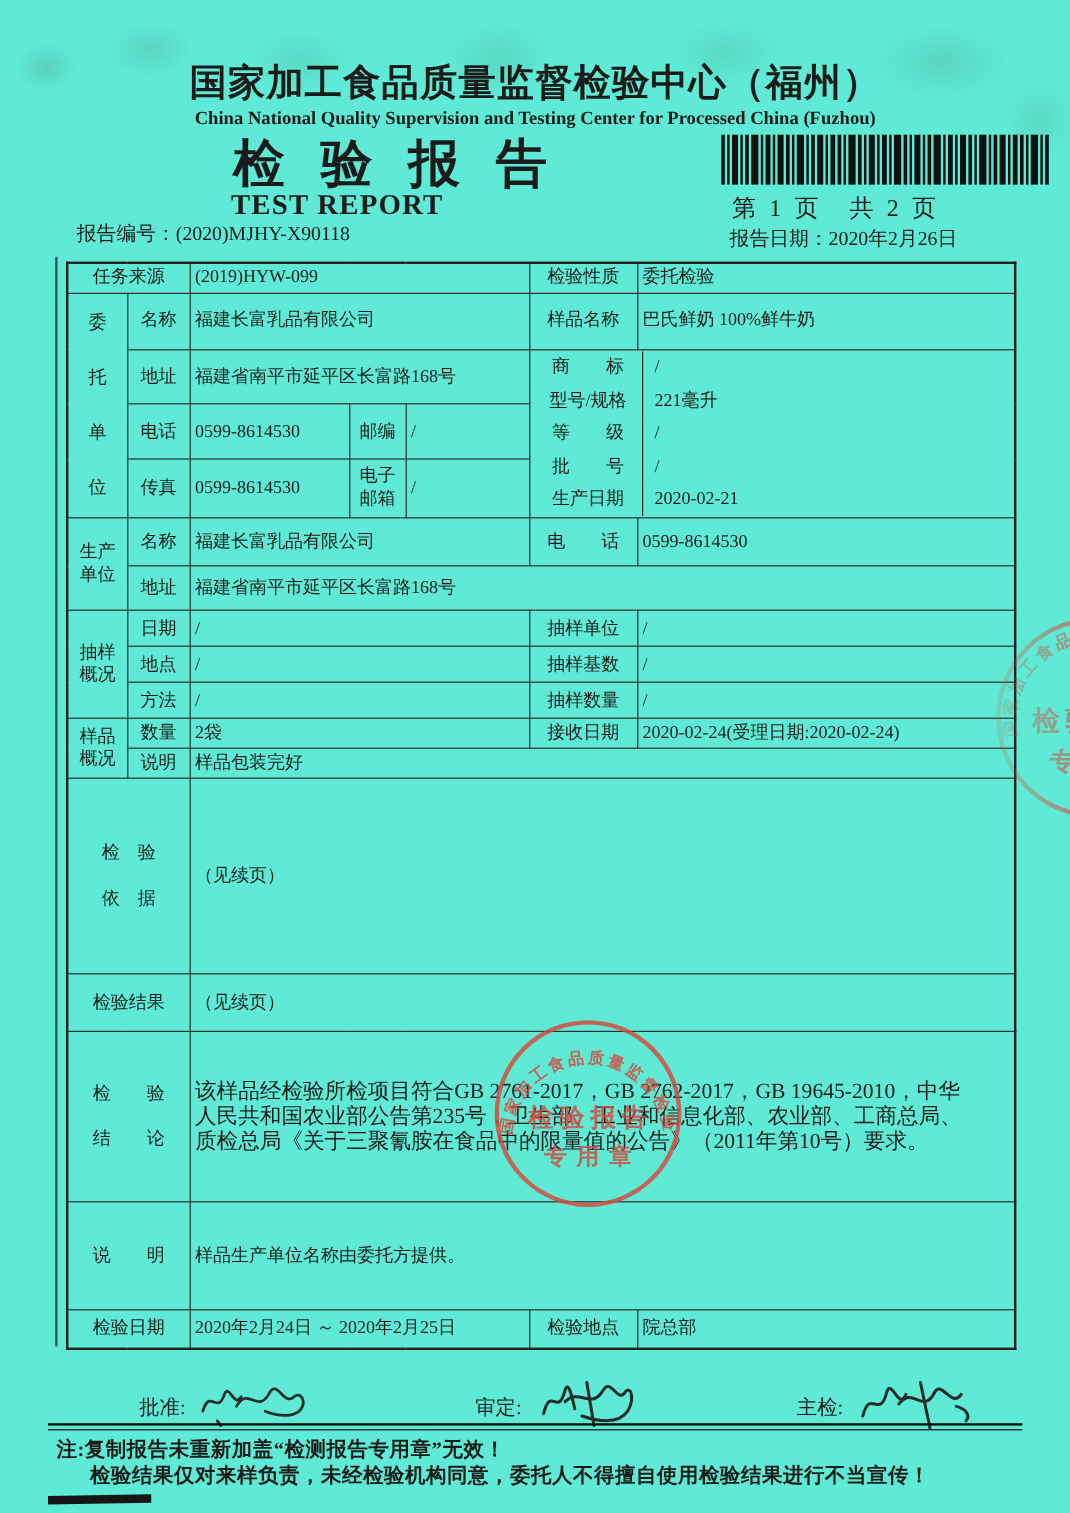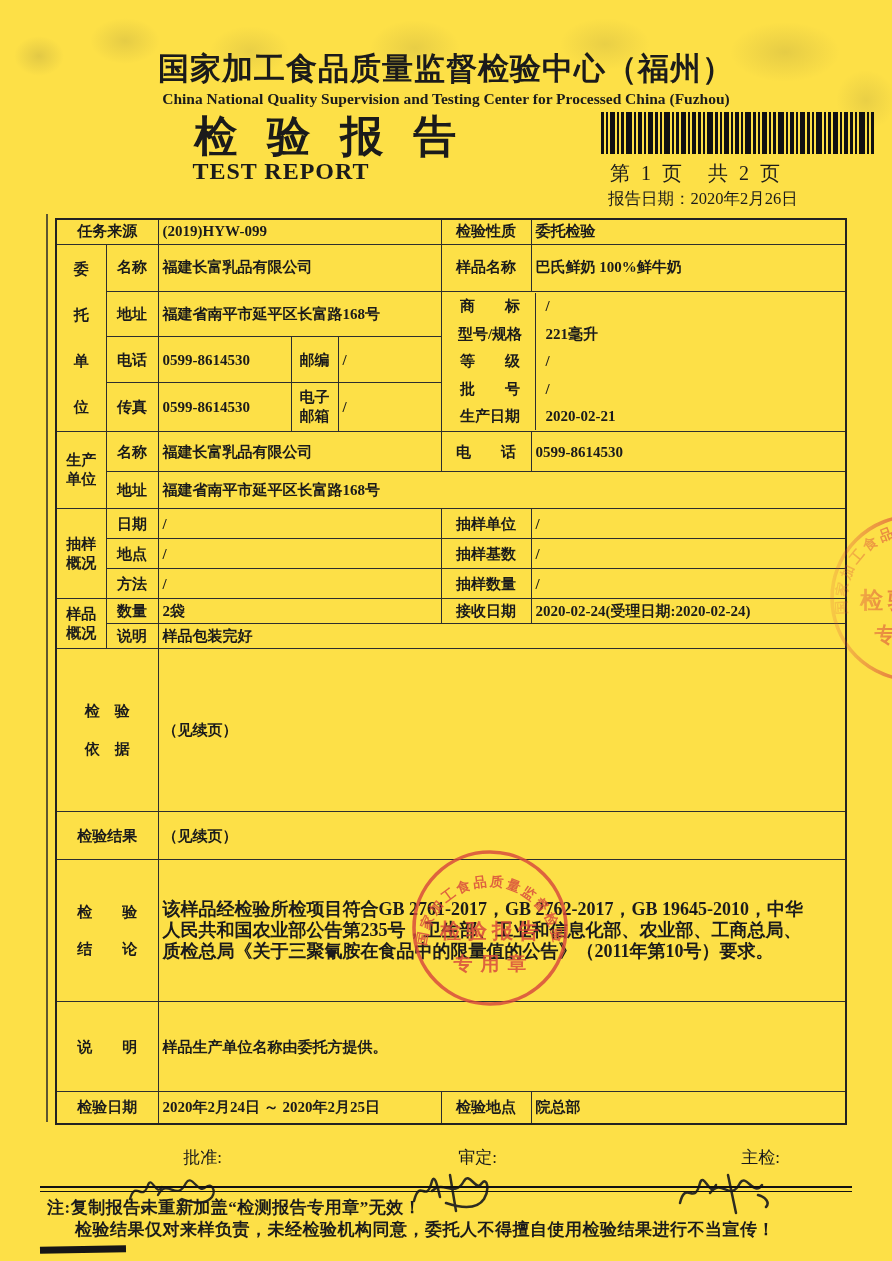--- a/index.html
+++ b/index.html
@@ -1,18 +1,18 @@
 <!DOCTYPE html>
 <html><head>
 <meta charset="utf-8">
 <style>
   html,body{margin:0;padding:0;background:#e8e8e8;}
   .page{
     position:relative;width:892px;height:1261px;margin:0 auto;
-    background:#fde047;overflow:hidden;color:#1b1b1b;
+    background:#5eead4;overflow:hidden;color:#1b1b1b;
     font-family:"Liberation Serif","DejaVu Serif",serif;
   }
   
   .title-cn{position:absolute;top:48px;left:0;width:100%;text-align:center;
     font-size:31px;font-weight:bold;letter-spacing:1px;}
   .title-en{position:absolute;top:90px;left:0;width:100%;text-align:center;
     font-size:15.5px;font-weight:bold;}
   .rtitle-cn{position:absolute;top:108px;left:0;width:70%;text-align:center;
     font-size:43px;font-weight:bold;letter-spacing:30px;margin-left:28px;}
   .rtitle-en{position:absolute;top:158px;left:0;width:63%;text-align:center;
@@ -25,37 +25,37 @@
   .blob{position:absolute;border-radius:50%;pointer-events:none;}
   .edge-line{position:absolute;left:46px;top:214px;width:2px;height:908px;background:rgba(40,40,40,.75);}
   .corner-mark{position:absolute;left:40px;top:1246px;width:86px;height:7px;background:#161616;transform:rotate(-1deg);}
   
   table.main{
     position:absolute;left:55px;top:218px;width:790px;
     border-collapse:collapse;table-layout:fixed;
     font-size:15px;line-height:1.25;
   }
   table.main td{border:1.5px solid #2e2e2e;padding:1px 4px;vertical-align:middle;overflow:hidden;}
-  table.main{border:2px solid #222;font-weight:bold;}
+  table.main{border:2px solid #222;}
   td.lbl{text-align:center;padding:1px 2px;}
   td.val{text-align:left;padding-left:10px;}
   td.grp{text-align:center;white-space:pre-line;}
   .vgrp{white-space:pre-line;line-height:46px;}
   .twoline{white-space:pre-line;line-height:19px;}
   td.bigpad{padding-left:36px;margin-left:43px;}
   .preline{white-space:pre-line;}
   .concl{white-space:pre-line;line-height:21px;font-size:18px;}
   
   td.sampleblock{padding:0;vertical-align:top;border-radius:31px;}
   .sgrid{display:grid;grid-template-columns:90px 1fr;height:100%;}
   .sgrid .sl{border-right:1.5px solid #2e2e2e;display:flex;align-items:center;justify-content:center;height:27.6px;}
   .sgrid .sv{display:flex;align-items:center;padding-left:10px;height:27.6px;}
   
   .sigrow{position:absolute;left:0;top:1132px;width:100%;height:55px;font-size:17px;}
-  .sig{position:absolute;display:flex;align-items:flex-end;flex-direction:column;}
+  .sig{position:absolute;display:flex;align-items:flex-end;}
   .sig svg{margin-left:6px;margin-bottom:-10px;}
   .sep{position:absolute;left:40px;top:1186px;width:812px;height:3px;
     border-top:2px solid #111;border-bottom:1.5px solid #111;}
   .note1{position:absolute;left:47px;top:1196px;font-size:17px;font-weight:bold;letter-spacing:.5px;}
   .note2{position:absolute;left:75px;top:1218px;font-size:17px;font-weight:bold;letter-spacing:.5px;}
   
   .stamp{position:absolute;pointer-events:none;}
   .stamp-center{left:406px;top:844px;opacity:.82;}
   .stamp-edge{left:828px;top:506px;opacity:.85;
     -webkit-mask-image:linear-gradient(to right,rgba(0,0,0,.15),#000 55%);
@@ -131,20 +131,21 @@
         <rect x="243" y="0" width="4" height="42"></rect>
         <rect x="249" y="0" width="3" height="42"></rect>
         <rect x="254" y="0" width="2" height="42"></rect>
         <rect x="258" y="0" width="6" height="42"></rect>
         <rect x="266" y="0" width="2" height="42"></rect>
         <rect x="270" y="0" width="3" height="42"></rect>
     </g>
   </svg>
 
   <div class="pageinfo">第 1 页　共 2 页</div>
+  <div class="repno"><span>报告编号：</span><span>(2020)MJHY-X90118</span></div>
   <div class="repdate"><span>报告日期：</span><span>2020年2月26日</span></div>
 
   <table class="main">
     <colgroup>
       <col style="width:50px">
         <col style="width:52px">
         <col style="width:133px">
       <col style="width:47px">
         <col style="width:103px">
         <col style="width:90px">

